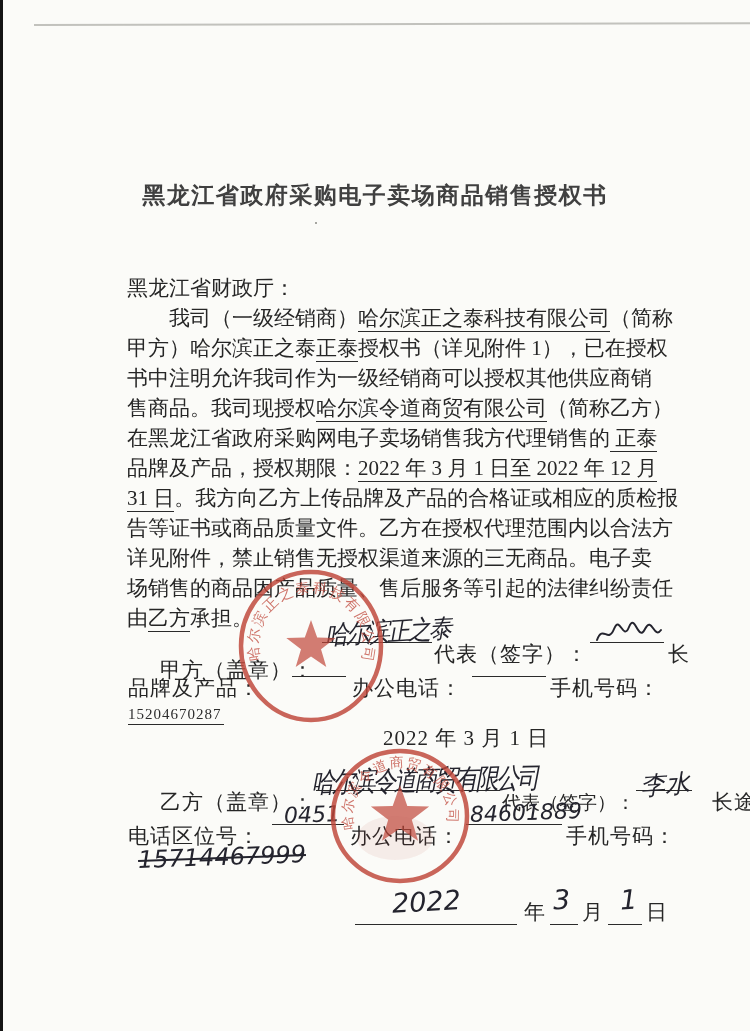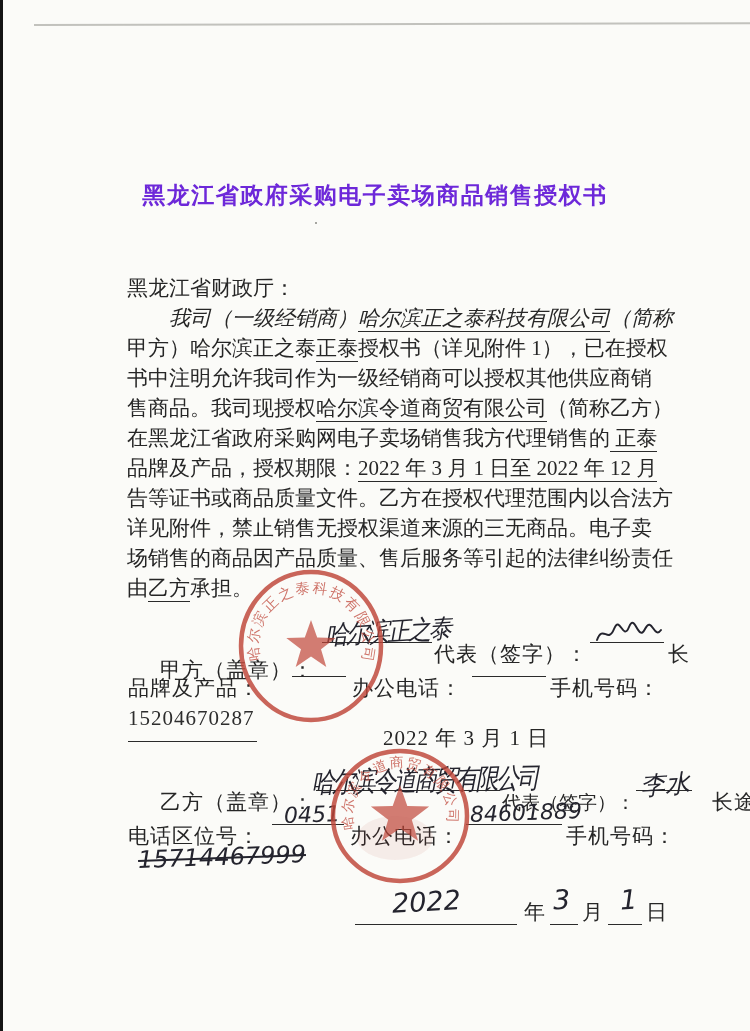--- a/index.html
+++ b/index.html
@@ -7,32 +7,32 @@
     position:relative;width:750px;height:1031px;margin:0 auto;
     background:#fbfbf8;overflow:hidden;
     font-family:"Liberation Serif",serif;color:#2d2d2d;
   }
   
   .edge-left{position:absolute;left:0;top:0;width:3px;height:100%;background:#141414;}
   .paper-edge{position:absolute;left:34px;top:24px;width:716px;height:1.5px;background:#c2c2bd;transform:rotate(-0.15deg);transform-origin:left center;}
   .speck{position:absolute;left:315px;top:222px;width:2px;height:2px;background:#8a8a85;border-radius:50%;}
   
   .title{position:absolute;top:180px;left:0;width:100%;text-align:center;
-    font-size:23px;font-weight:bold;letter-spacing:1.5px;color:#6d28d9;white-space:nowrap;}
+    font-size:23px;font-weight:bold;letter-spacing:1.5px;color:#404040;white-space:nowrap;}
   
   .body-block{position:absolute;left:127px;top:273px;width:498px;font-size:21px;line-height:30px;color:#262626;}
   .line{text-align:justify;text-align-last:justify;white-space:nowrap;}
   .line.left{text-align:left;text-align-last:left;}
-  .line.indent{text-indent:42px;font-style:italic;}
+  .line.indent{text-indent:42px;}
   .u{border-bottom:1.6px solid #2b2b2b;padding-bottom:1px;}
   
   .lbl{position:absolute;font-size:21px;letter-spacing:1px;white-space:nowrap;color:#262626;}
   .lbl.small{font-size:19px;letter-spacing:0;}
   .blank{position:absolute;height:26px;border-bottom:1.6px solid #2b2b2b;}
-  .printed-num{position:absolute;font-size:21px;letter-spacing:1px;border-bottom:1.6px solid #2b2b2b;padding:0 2px 10px 0;}
+  .printed-num{position:absolute;font-size:15px;letter-spacing:1px;border-bottom:1.6px solid #2b2b2b;padding:0 2px 1px 0;}
   .hw{position:absolute;font-family:"DejaVu Sans",sans-serif;font-style:italic;color:#24242e;white-space:nowrap;}
   .hw-company-a{font-size:26px;letter-spacing:-3px;transform:scaleX(0.9) rotate(-3deg);transform-origin:left bottom;}
   .hw-company-b{font-size:28px;letter-spacing:-3px;transform:scaleX(0.82) rotate(-1deg);transform-origin:left bottom;}
   .hw-num{font-size:22px;transform:rotate(-2deg);}
   .hw-sig{font-size:25px;transform:rotate(-4deg);}
   .hw-mobile{font-size:24px;text-decoration:line-through;text-decoration-thickness:1.5px;transform:rotate(-2deg);}
   .hw-date{font-size:27px;transform:rotate(-3deg);}
   .stamp{position:absolute;opacity:0.82;}
 </style>
 </head>
@@ -47,20 +47,21 @@
   <div class="title">黑龙江省政府采购电子卖场商品销售授权书</div>
 
   <div class="body-block" id="body-block">
       <div class="line left"><span>黑龙江省财政厅：</span></div>
       <div class="line indent"><span>我司（一级经销商）</span><span class="u">哈尔滨正之泰科技有限公司</span><span>（简称</span></div>
       <div class="line"><span>甲方）哈尔滨正之泰</span><span class="u">正泰</span><span>授权书（详见附件 1），已在授权</span></div>
       <div class="line"><span>书中注明允许我司作为一级经销商可以授权其他供应商销</span></div>
       <div class="line"><span>售商品。我司现授权</span><span class="u">哈尔滨令道商贸有限公司</span><span>（简称乙方）</span></div>
       <div class="line"><span>在黑龙江省政府采购网电子卖场销售我方代理销售的</span><span class="u"> 正泰</span></div>
       <div class="line"><span>品牌及产品，授权期限：</span><span class="u">2022 年 3 月 1 日至 2022 年 12 月</span></div>
+      <div class="line"><span class="u">31 日</span><span>。我方向乙方上传品牌及产品的合格证或相应的质检报</span></div>
       <div class="line"><span>告等证书或商品质量文件。乙方在授权代理范围内以合法方</span></div>
       <div class="line"><span>详见附件，禁止销售无授权渠道来源的三无商品。电子卖</span></div>
       <div class="line"><span>场销售的商品因产品质量、售后服务等引起的法律纠纷责任</span></div>
       <div class="line left"><span>由</span><span class="u">乙方</span><span>承担。</span></div>
     </div>
 
   <span class="lbl" style="left:160px;top:640px;margin-top:16px;">甲方（盖章）：</span>
   <span class="blank" style="left:322px;top:616px;width:110px;"></span>
   <span class="hw hw-company-a" style="left:326px;top:618px;">哈尔滨正之泰</span>
   <span class="lbl" style="left:434px;top:640px;">代表（签字）：</span>

